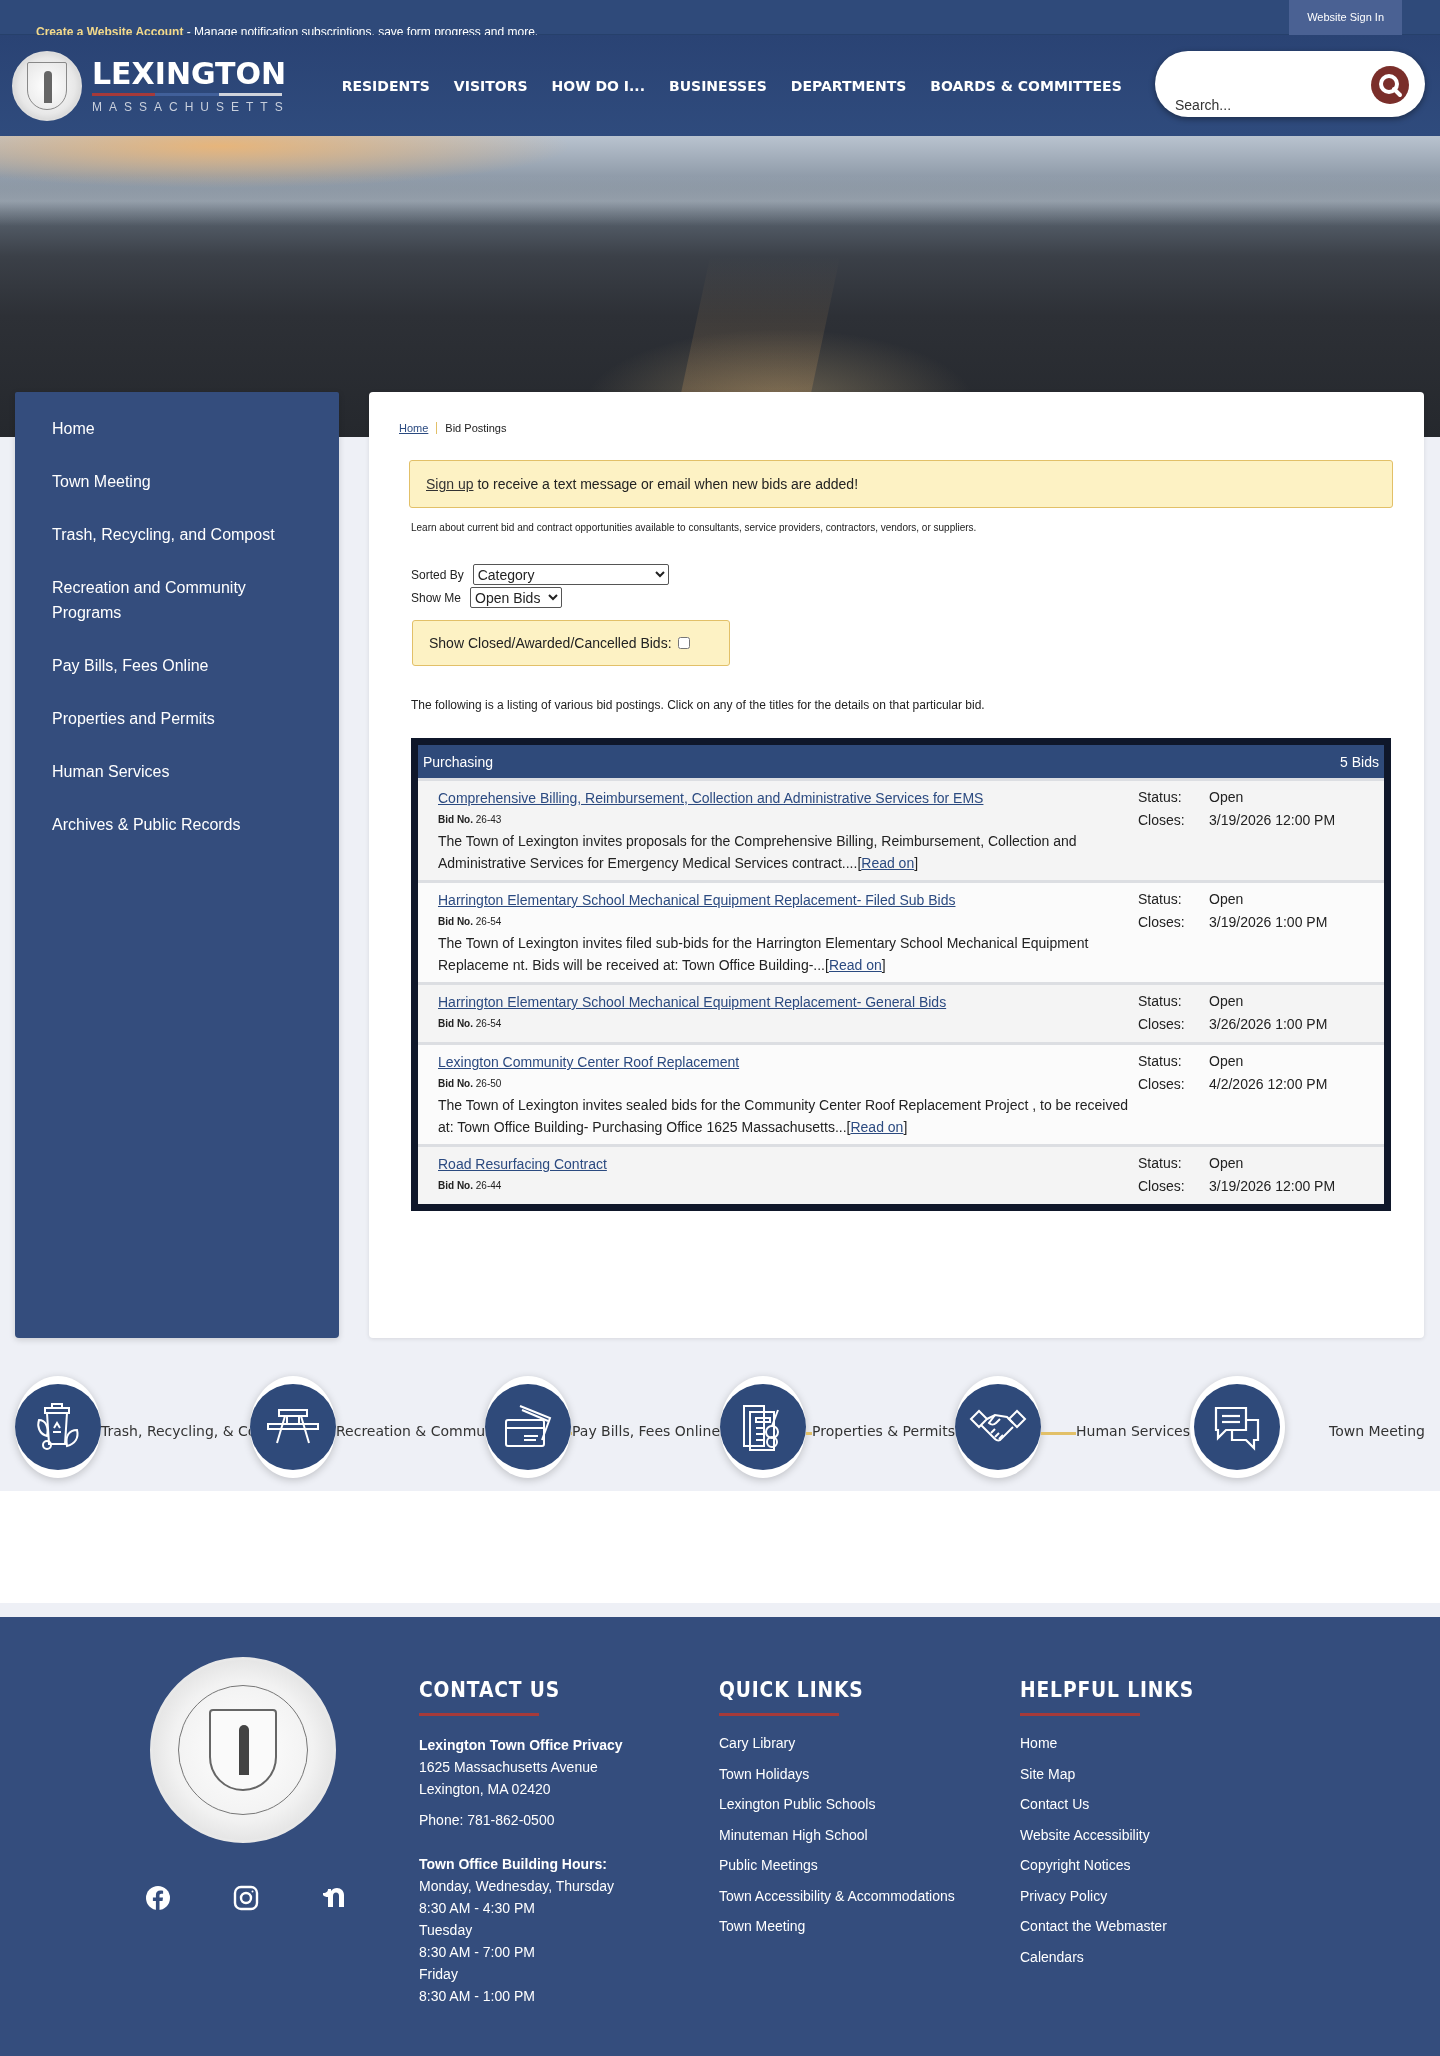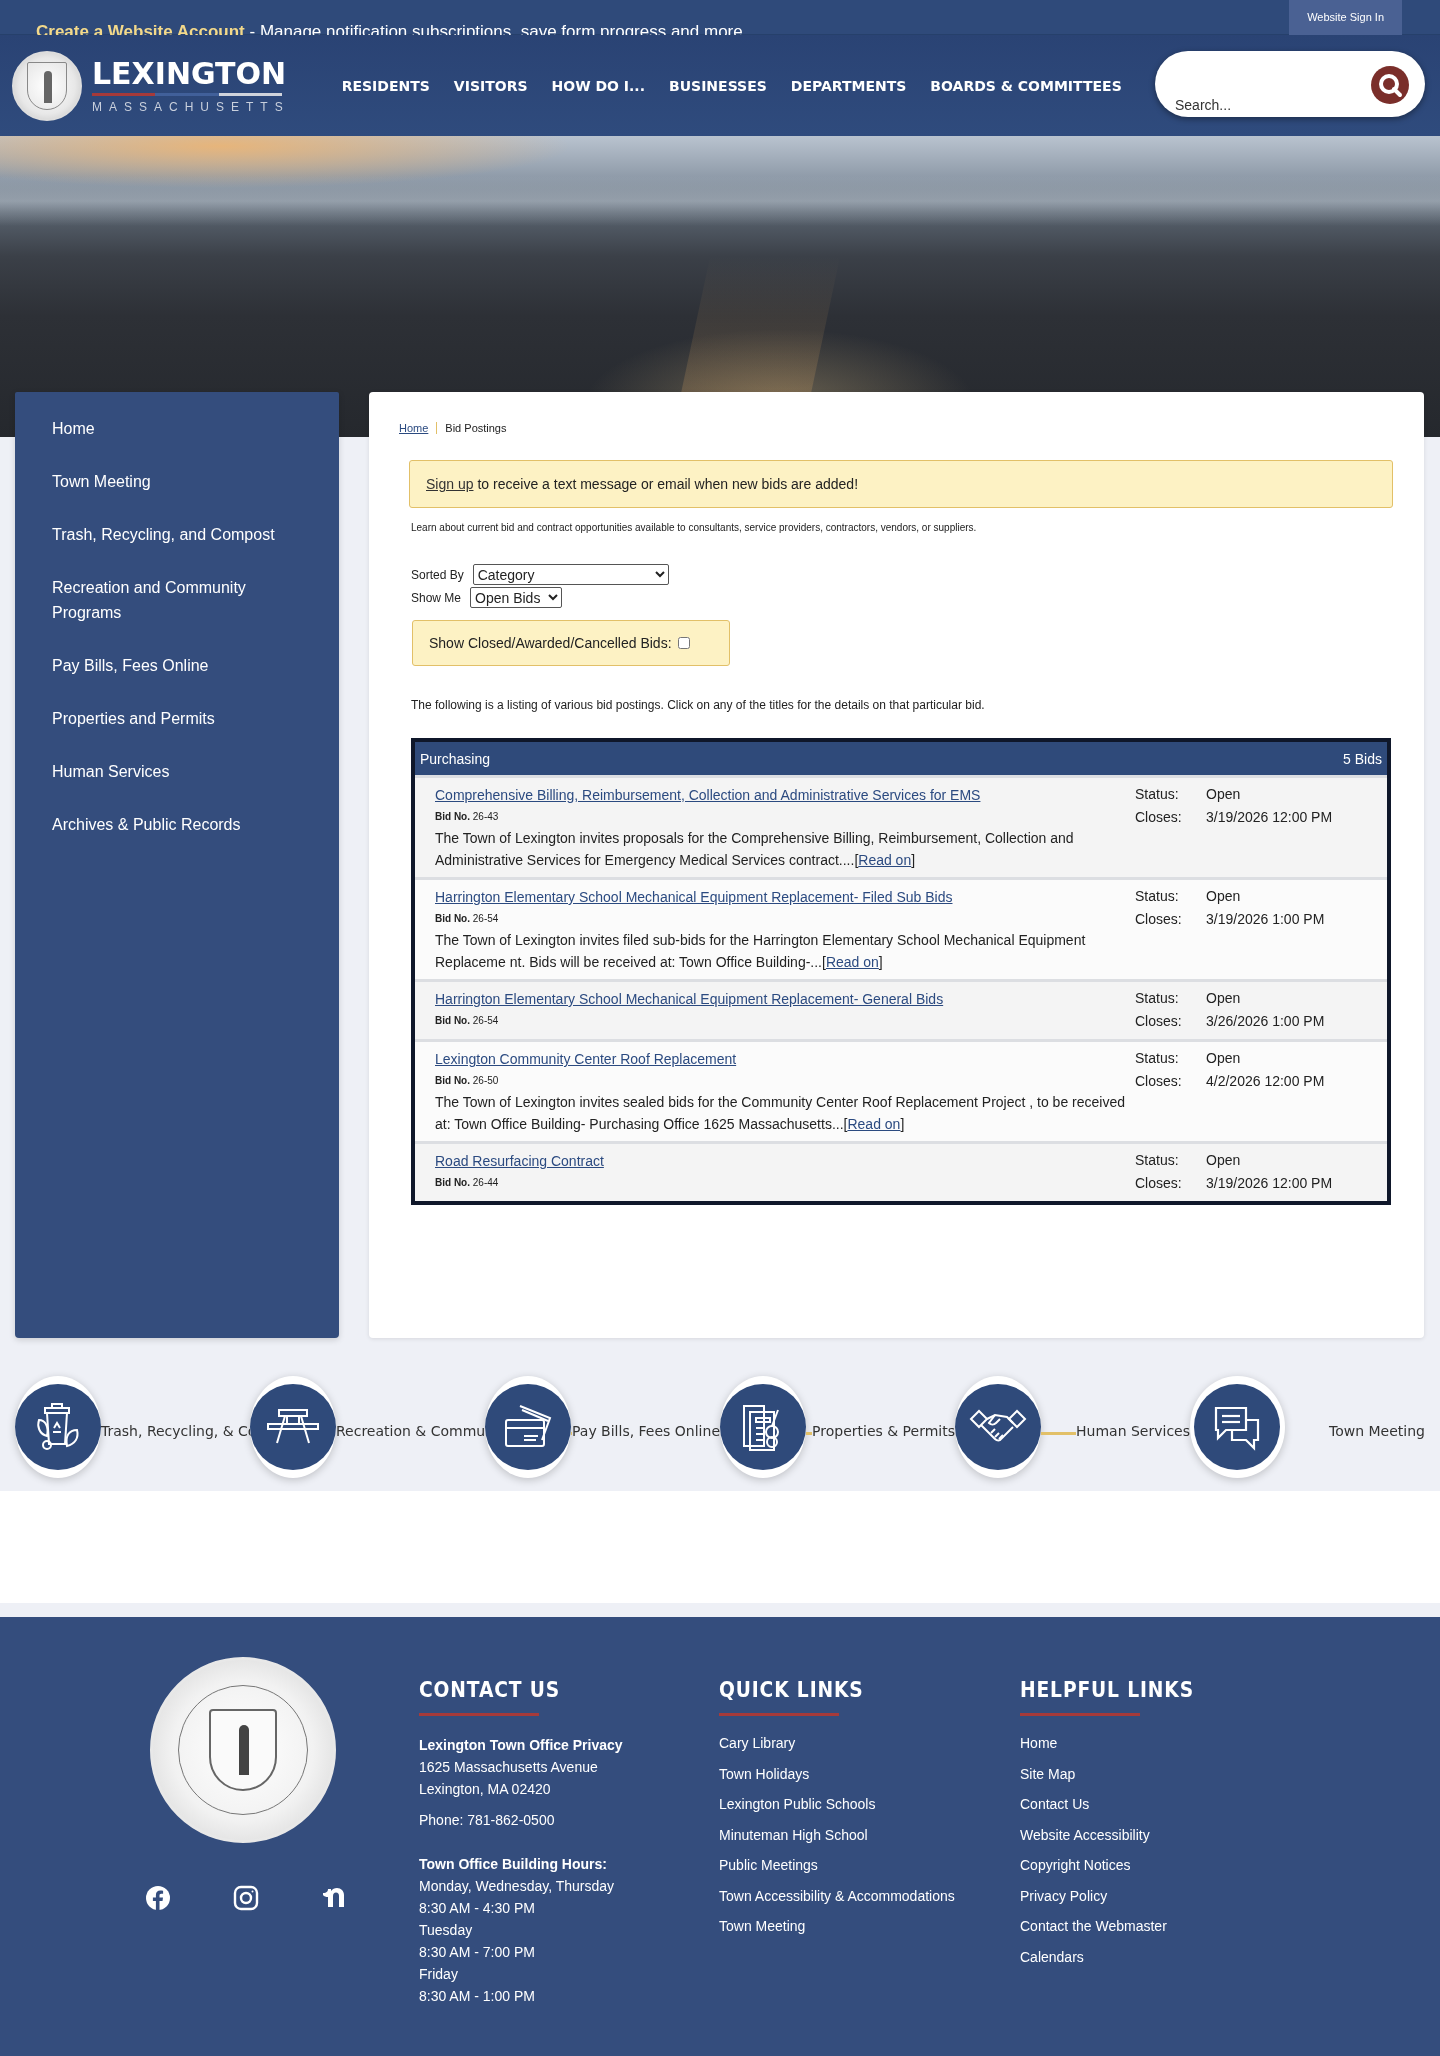--- a/index.html
+++ b/index.html
@@ -2,21 +2,21 @@
 <html><head>
 <meta charset="utf-8">
 <style>
   * { box-sizing: border-box; margin: 0; padding: 0; }
   html, body { width: 1440px; }
   body { font-family: "Liberation Sans", sans-serif; background: #eef0f6; color: #222; }
   a { color: inherit; }
 
   
   .topbar { height: 35px; background: #2f4a7a; display: flex; align-items: center; justify-content: space-between; padding-left: 36px; border-bottom: 1px solid #26406b; }
-  .topbar .msg { font-size: 17px; color: #fff; margin-top: 30px; }
+  .topbar .msg { font-size: 12px; color: #fff; margin-top: 30px; }
   .topbar .msg b { color: #f3d98a; font-weight: bold; }
   .topbar .signin { height: 35px; background: #4a6193; color: #fff; font-size: 11px; padding: 0 18px; display: flex; align-items: center; margin-right: 38px; }
 
   
   .header { height: 101px; background: linear-gradient(180deg, #2a4374 0%, #2f4b7d 100%); display: flex; align-items: center; padding-left: 12px; position: relative; }
   .seal-small { width: 70px; height: 70px; border-radius: 50%; background: radial-gradient(circle, #fff 0%, #e8e8e8 60%, #bbb 100%); border: 2px solid #ddd; display: flex; align-items: center; justify-content: center; }
   .seal-small .inner { width: 40px; height: 48px; border: 1px solid #888; border-radius: 2px 2px 20px 20px; position: relative; }
   .seal-small .inner::after { content: ""; position: absolute; left: 16px; top: 8px; width: 8px; height: 32px; background: #666; border-radius: 4px 4px 0 0; }
   .brand { margin-left: 10px; display: flex; flex-direction: column; }
   .brand .name { font-family: "DejaVu Sans", sans-serif; font-weight: bold; color: #fff; font-size: 30px; letter-spacing: 0px; line-height: 32px; }
@@ -53,21 +53,21 @@
   .alert { margin: 26px 0 0 10px; width: 984px; height: 48px; background: #fdf2c4; border: 1px solid #e2c068; border-radius: 3px; padding: 0 16px; display: flex; align-items: center; font-size: 14px; color: #222; }
   .alert a { color: #333; text-decoration: underline; margin-right: 4px; }
   .intro { margin: 14px 0 0 12px; font-size: 10px; color: #222; }
   .filters { margin: 30px 0 0 12px; font-size: 12px; }
   .filters .row { display: flex; align-items: center; height: 23px; }
   .filters label { margin-right: 9px; }
   .filters select { font-family: "Liberation Sans", sans-serif; font-size: 14px; height: 21px; border: 1px solid #555; border-radius: 2px; background: #fff; color: #222; }
   .closed-box { margin: 11px 0 0 13px; width: 318px; height: 46px; background: #fdf2c4; border: 1px solid #e2c068; border-radius: 3px; display: flex; align-items: center; padding-left: 16px; font-size: 14px; }
   .closed-box input { margin-left: 6px; width: 12px; height: 12px; }
   .listing-intro { margin: 32px 0 0 12px; font-size: 12px; }
-  .bid-table { margin: 26px 0 0 12px; width: 980px; border: 4px solid #0f172a; }
+  .bid-table { margin: 26px 0 0 12px; width: 980px; border: 7px solid #0f172a; }
   .bid-head { height: 33px; background: #2f4a7a; color: #fff; display: flex; align-items: center; justify-content: space-between; padding: 0 5px; font-size: 14px; }
   .bid { display: flex; padding: 8px 0 6px 20px; border-top: 3px solid #dcdee2; }
   .bid:nth-child(odd) { background: #f4f4f4; }
   .bid:nth-child(even) { background: #fbfbfb; }
   .bid .left { width: 696px; }
   .bid .title { font-size: 14px; color: #2b4a80; text-decoration: underline; line-height: 18px; }
   .bid .num { font-size: 10px; margin-top: 6px; line-height: 14px; }
   .bid .num b { font-weight: bold; }
   .bid .desc { font-size: 14px; line-height: 22px; margin-top: 3px; }
   .bid .desc a { color: #2b4a80; text-decoration: underline; }

